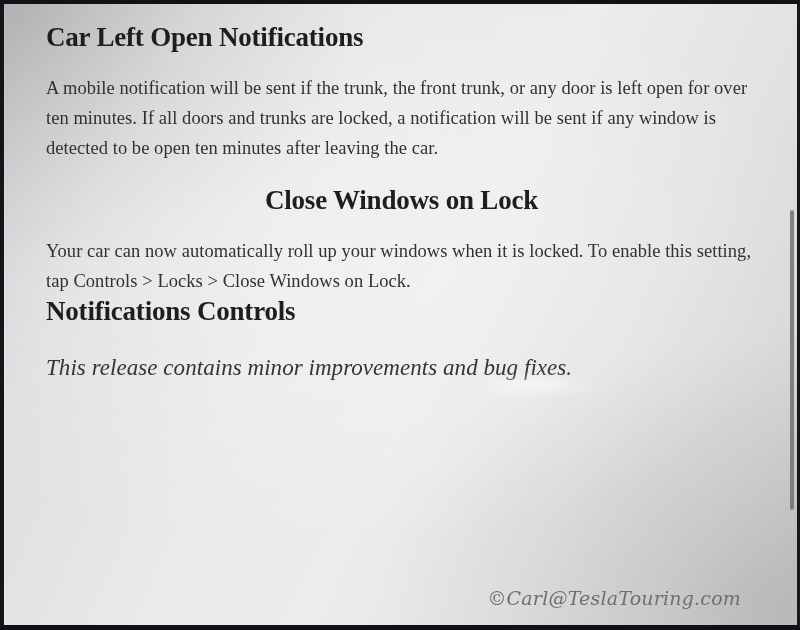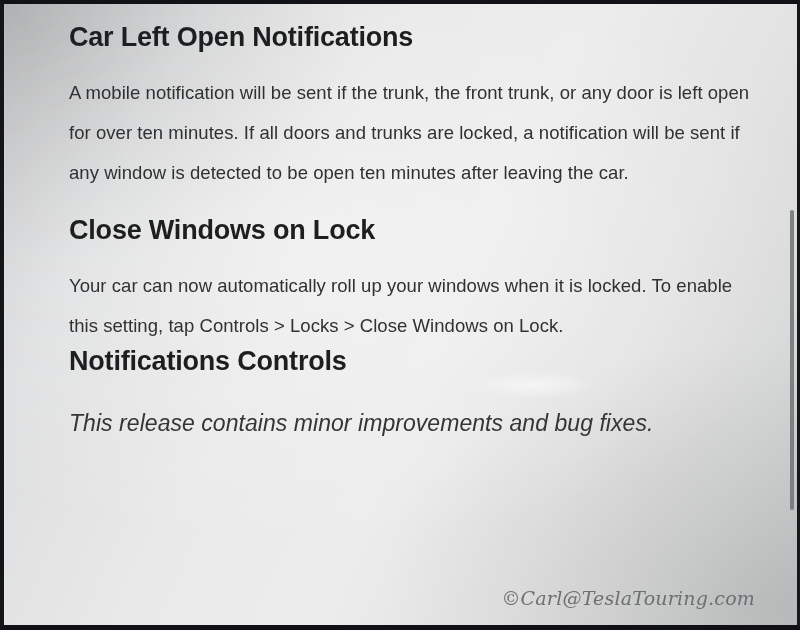--- a/index.html
+++ b/index.html
@@ -36,42 +36,44 @@
     pointer-events: none;
     background:
       radial-gradient(ellipse 110% 80% at 38% 40%, rgba(255,255,255,0.35) 0%, rgba(255,255,255,0.0) 60%),
       radial-gradient(ellipse 70% 60% at 96% 96%, rgba(0,0,0,0.10) 0%, rgba(0,0,0,0) 70%),
       radial-gradient(ellipse 60% 60% at 2% 2%, rgba(0,0,0,0.10) 0%, rgba(0,0,0,0) 70%);
   }
 
   .content {
     position: relative;
     z-index: 2;
-    padding: 18px 40px 0 65px;
+    padding: 18px 40px 0 42px;
     color: #2a2b2d;
+    font-family: Liberation Serif, serif;
   }
 
   h1.heading {
     font-size: 27px;
     font-weight: bold;
     letter-spacing: -0.2px;
     color: #1d1e20;
     margin: 0 0 20px 0;
     line-height: 1.15;
   }
   .section-gap {
     margin-top: 44px;
+    text-align: center;
   }
   .section-gap-2 {
     margin-top: 40px;
   }
 
   p.para {
     font-size: 18.5px;
-    line-height: 40px;
+    line-height: 30px;
     color: #303133;
     margin: 16px 0 22px 0;
     max-width: 730px;
     letter-spacing: 0.05px;
   }
   p.para.tight {
     margin-bottom: 0;
   }
   p.italic {
     font-style: italic;
@@ -88,21 +90,21 @@
     width: 4px;
     height: 300px;
     background: #6f7173;
     border-radius: 2px;
     z-index: 3;
     opacity: 0.85;
   }
 
   .watermark {
     position: absolute;
-    right: 42px;
+    right: 56px;
     bottom: 16px;
     z-index: 4;
     font-family: "DejaVu Serif", serif;
     font-style: italic;
     font-size: 19px;
     color: #6d6f72;
     letter-spacing: 0.2px;
     white-space: nowrap;
     margin-left: 20px;
   }

